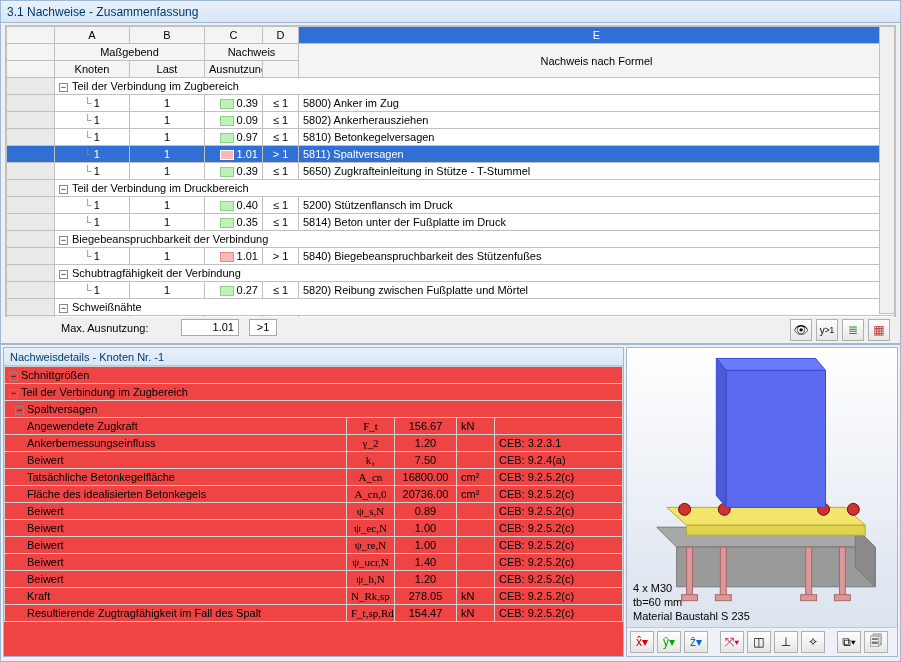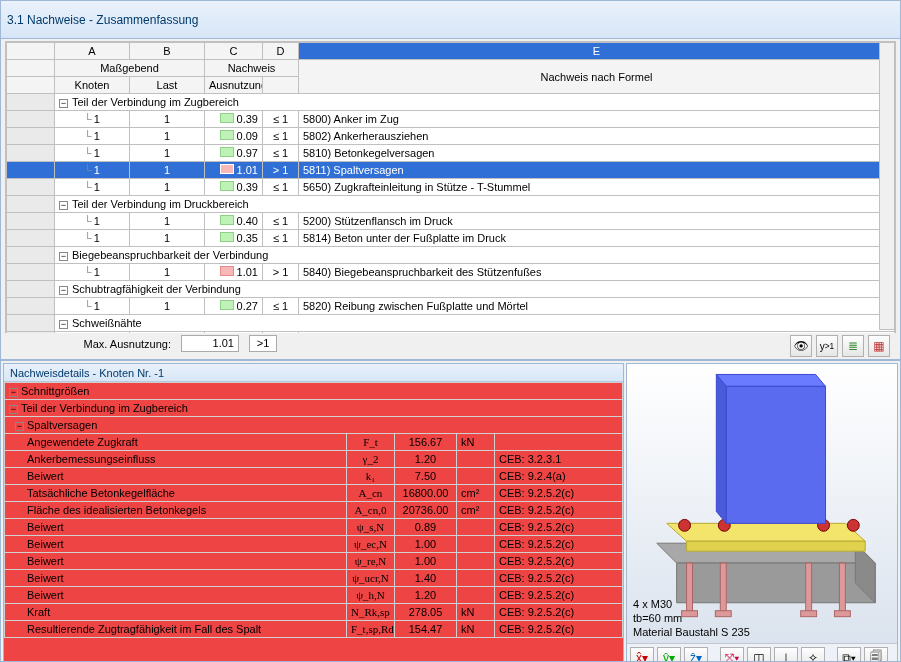--- a/index.html
+++ b/index.html
@@ -10,23 +10,23 @@
     background: #f0f0f0;
     color: #000;
     width: 901px;
     height: 662px;
     overflow: hidden;
     border: 1px solid #9fb8d6;
   }
   .title-bar {
     background: linear-gradient(#e9f1fb,#d7e6f7);
     border-bottom: 1px solid #9fb8d6;
-    height: 38px;
+    height: 22px;
     line-height: 22px;
-    padding: 8px 6px;
+    padding: 0 6px;
     color: #003a6b;
     font-size: 12px;
   }
 
   
   .top-area { height: 320px; overflow: hidden; position: relative; }
   .grid { border-collapse: collapse; width: 100%; background: #fff; table-layout: fixed; }
   .grid th, .grid td {
     border: 1px solid #c0c0c0;
     padding: 1px 4px;
@@ -34,31 +34,31 @@
     white-space: nowrap;
     overflow: hidden;
   }
   .grid th { background: #f4f4f4; font-weight: normal; text-align: center; }
   .col-hdr-letter { background:#eaeaea; text-align:center; }
   .rownum { background:#eaeaea; text-align:center; width:48px; color:#555; }
   .col-a, .col-b { width:75px; text-align:center; }
   .col-c { width:58px; }
   .col-d { width:36px; text-align:center; }
   .col-e { }
-  .util-cell { display:flex; align-items:flex-start; justify-content:flex-end; gap:3px; }
+  .util-cell { display:flex; align-items:flex-end; justify-content:flex-end; gap:3px; }
   .util-bar { width:14px; height:10px; background:#bff2b7; border:1px solid #8fd087; }
   .util-bar.over { background:#f8b8b8; border-color:#e38a8a; }
   .group-row td.treecell { background:#fff; color:#000; }
   .tree-toggle { display:inline-block; width:9px; height:9px; border:1px solid #888; line-height:7px; text-align:center; font-size:9px; margin-right:4px;}
   .tree-branch { color:#888; margin-right:2px; }
   tr.selected td { background:#2f6fd6 !important; color:#fff; }
   tr.selected .util-bar { border-color:#fff; }
   .grid-scroll { overflow:auto; height:292px; margin:2px 4px 0 4px; border:1px solid #c0c0c0; border-bottom:none;}
   .summary-line { margin:2px 6px 4px 60px; display:flex; align-items:center; gap:10px; }
-  .summary-line .lbl { width:110px; text-align:right; }
+  .summary-line .lbl { width:110px; text-align:left; }
   .summary-line .valbox { border:1px solid #aaa; background:#fff; width:58px; text-align:right; padding:0 4px; height:17px; line-height:15px; }
   .summary-line .relbox { border:1px solid #aaa; background:#fff; width:28px; text-align:center; height:17px; line-height:15px;}
   .toolbar-right { position:absolute; right:10px; bottom:2px; display:flex; gap:4px; }
   .tb-btn { width:22px; height:22px; border:1px solid #b0b0b0; background:linear-gradient(#fefefe,#e6e6e6); display:flex; align-items:center; justify-content:center; font-size:12px;}
 
   
   .bottom-area { display:flex; height:316px; border-top:2px solid #9fb8d6;}
   .detail-panel { flex:1; background:#ef4444; border:1px solid #9fb8d6; margin:2px; overflow:hidden; display:flex; flex-direction:column;}
   .panel-header { background: linear-gradient(#e9f1fb,#d7e6f7); height:18px; padding:0 6px; color:#003a6b; border-bottom:1px solid #b8c8dc; line-height:18px;}
   .detail-grid { border-collapse:collapse; width:100%; table-layout:fixed;}

